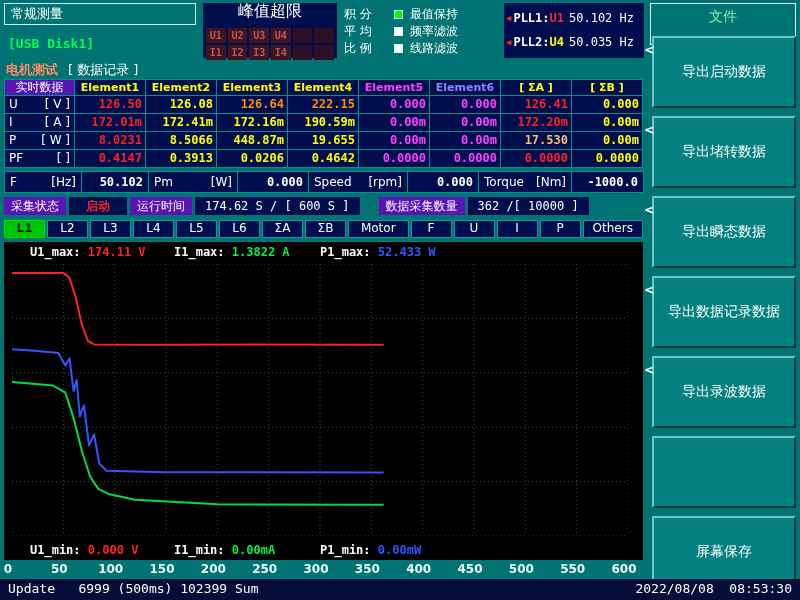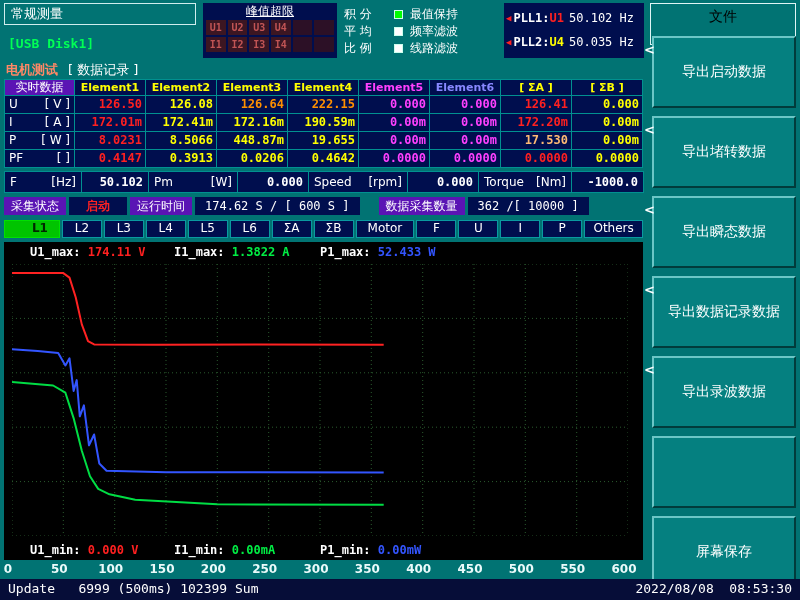--- a/index.html
+++ b/index.html
@@ -6,38 +6,38 @@
   html,body{background:#1a1a1a;}
   .screen{position:relative;width:800px;height:600px;background:#017373;overflow:hidden;
           font-family:"DejaVu Sans","Liberation Sans",sans-serif;color:#fff;}
   .mono{font-family:"DejaVu Sans Mono","Liberation Mono",monospace;}
 
   
   #mode-box{position:absolute;left:4px;top:3px;width:192px;height:22px;border:1px solid #cfeeee;
             font-size:13px;line-height:20px;padding-left:6px;color:#fff;}
   #usb-label{position:absolute;left:8px;top:36px;color:#00ff55;font-size:13px;font-weight:bold;}
   #peak-box{position:absolute;left:203px;top:3px;width:134px;height:55px;background:#000e4e;}
-  #peak-title{font-size:12px;text-align:center;height:16px;line-height:16px;color:#fff;text-decoration:underline;}
+  #peak-title{font-size:16px;text-align:center;height:24px;line-height:16px;color:#fff;}
   .peak-row{display:flex;padding:1px 2px;}
   .peak-cell{flex:1;margin:0 1px;background:#3c1622;color:#c25555;text-align:center;
              font:bold 10px "DejaVu Sans Mono",monospace;height:15px;line-height:15px;}
   .peak-blank{flex:1;margin:0 1px;background:#2c1026;height:15px;}
   #ind-box{position:absolute;left:344px;top:6px;width:156px;height:52px;}
   .ind-row{display:flex;align-items:center;height:17px;}
   .ind-l{width:48px;color:#fff;font-size:12px;}
   .ind-sq{width:9px;height:9px;margin:0 7px 0 2px;border:1px solid #cfe;}
   .ind-r{color:#fff;font-size:12px;}
   #pll-box{position:absolute;left:504px;top:3px;width:140px;height:55px;background:#000e4e;padding:3px 2px;}
   .pll-row{display:flex;align-items:center;height:24px;font-family:"DejaVu Sans Mono",monospace;font-size:12px;}
   .pll-arrow{color:#ff2020;font-size:9px;margin-right:2px;}
   .pll-label{color:#fff;font-weight:bold;}
   .pll-src{font-weight:bold;}
   .pll-val{color:#fff;margin-left:5px;}
   #file-btn{position:absolute;left:650px;top:3px;width:146px;height:42px;border:1px solid #dff5f5;
-            text-align:center;line-height:24px;font-size:14px;color:#000000;cursor:pointer;}
+            text-align:center;line-height:24px;font-size:14px;color:#86efac;cursor:pointer;}
 
   #subheader{position:absolute;left:6px;top:61px;font-size:13px;display:flex;gap:10px;}
   #sub-mode{color:#ff8866;font-weight:bold;}
   #sub-rec{color:#ffffff;}
 
   
   #rt-table{position:absolute;left:4px;top:79px;display:grid;
             grid-template-columns:69px repeat(8,70px);gap:1px;background:#019090;border:1px solid #019090;}
   .th{background:#000e4e;font-size:11px;font-weight:bold;text-align:center;height:15px;line-height:15px;}
   .th.corner{background:#5a14b4;color:#fff;font-size:12px;font-weight:normal;}
@@ -61,21 +61,21 @@
   .chip.lbl{background:#5a14b4;color:#fff;padding:0 7px;}
   .chip.val{background:#000e4e;color:#fff;padding:0 10px;}
   #acq-status-value{color:#ff2222;font-weight:bold;width:58px;text-align:center;}
   .gap{margin-left:16px;}
 
   
   #tabs{position:absolute;left:4px;top:220px;width:639px;height:18px;display:flex;gap:2px;}
   .tab{flex:1;background:#000e4e;border:1px solid #0a9aa0;color:#fff;font-size:12px;
        line-height:15px;text-align:center;cursor:pointer;}
   .tab.wide{flex:1.5;}
-  .tab.sel{background:#00c400;color:#002800;font-weight:bold;border-color:#00e000;padding-left:16px;}
+  .tab.sel{background:#00c400;color:#002800;font-weight:bold;border-color:#00e000;}
 
   
   #chart{position:absolute;left:4px;top:242px;width:639px;height:318px;background:#000;overflow:hidden;}
   #plot{position:absolute;left:8px;top:22px;}
   .cgroup{position:absolute;font:bold 12px "DejaVu Sans Mono",monospace;white-space:pre;}
   .c-name{color:#fff;}
   #xaxis{position:absolute;left:4px;top:562px;width:639px;height:15px;}
   .x-tick{position:absolute;transform:translateX(-50%);color:#eafafa;font:bold 12px "DejaVu Sans",sans-serif;}
 
   

